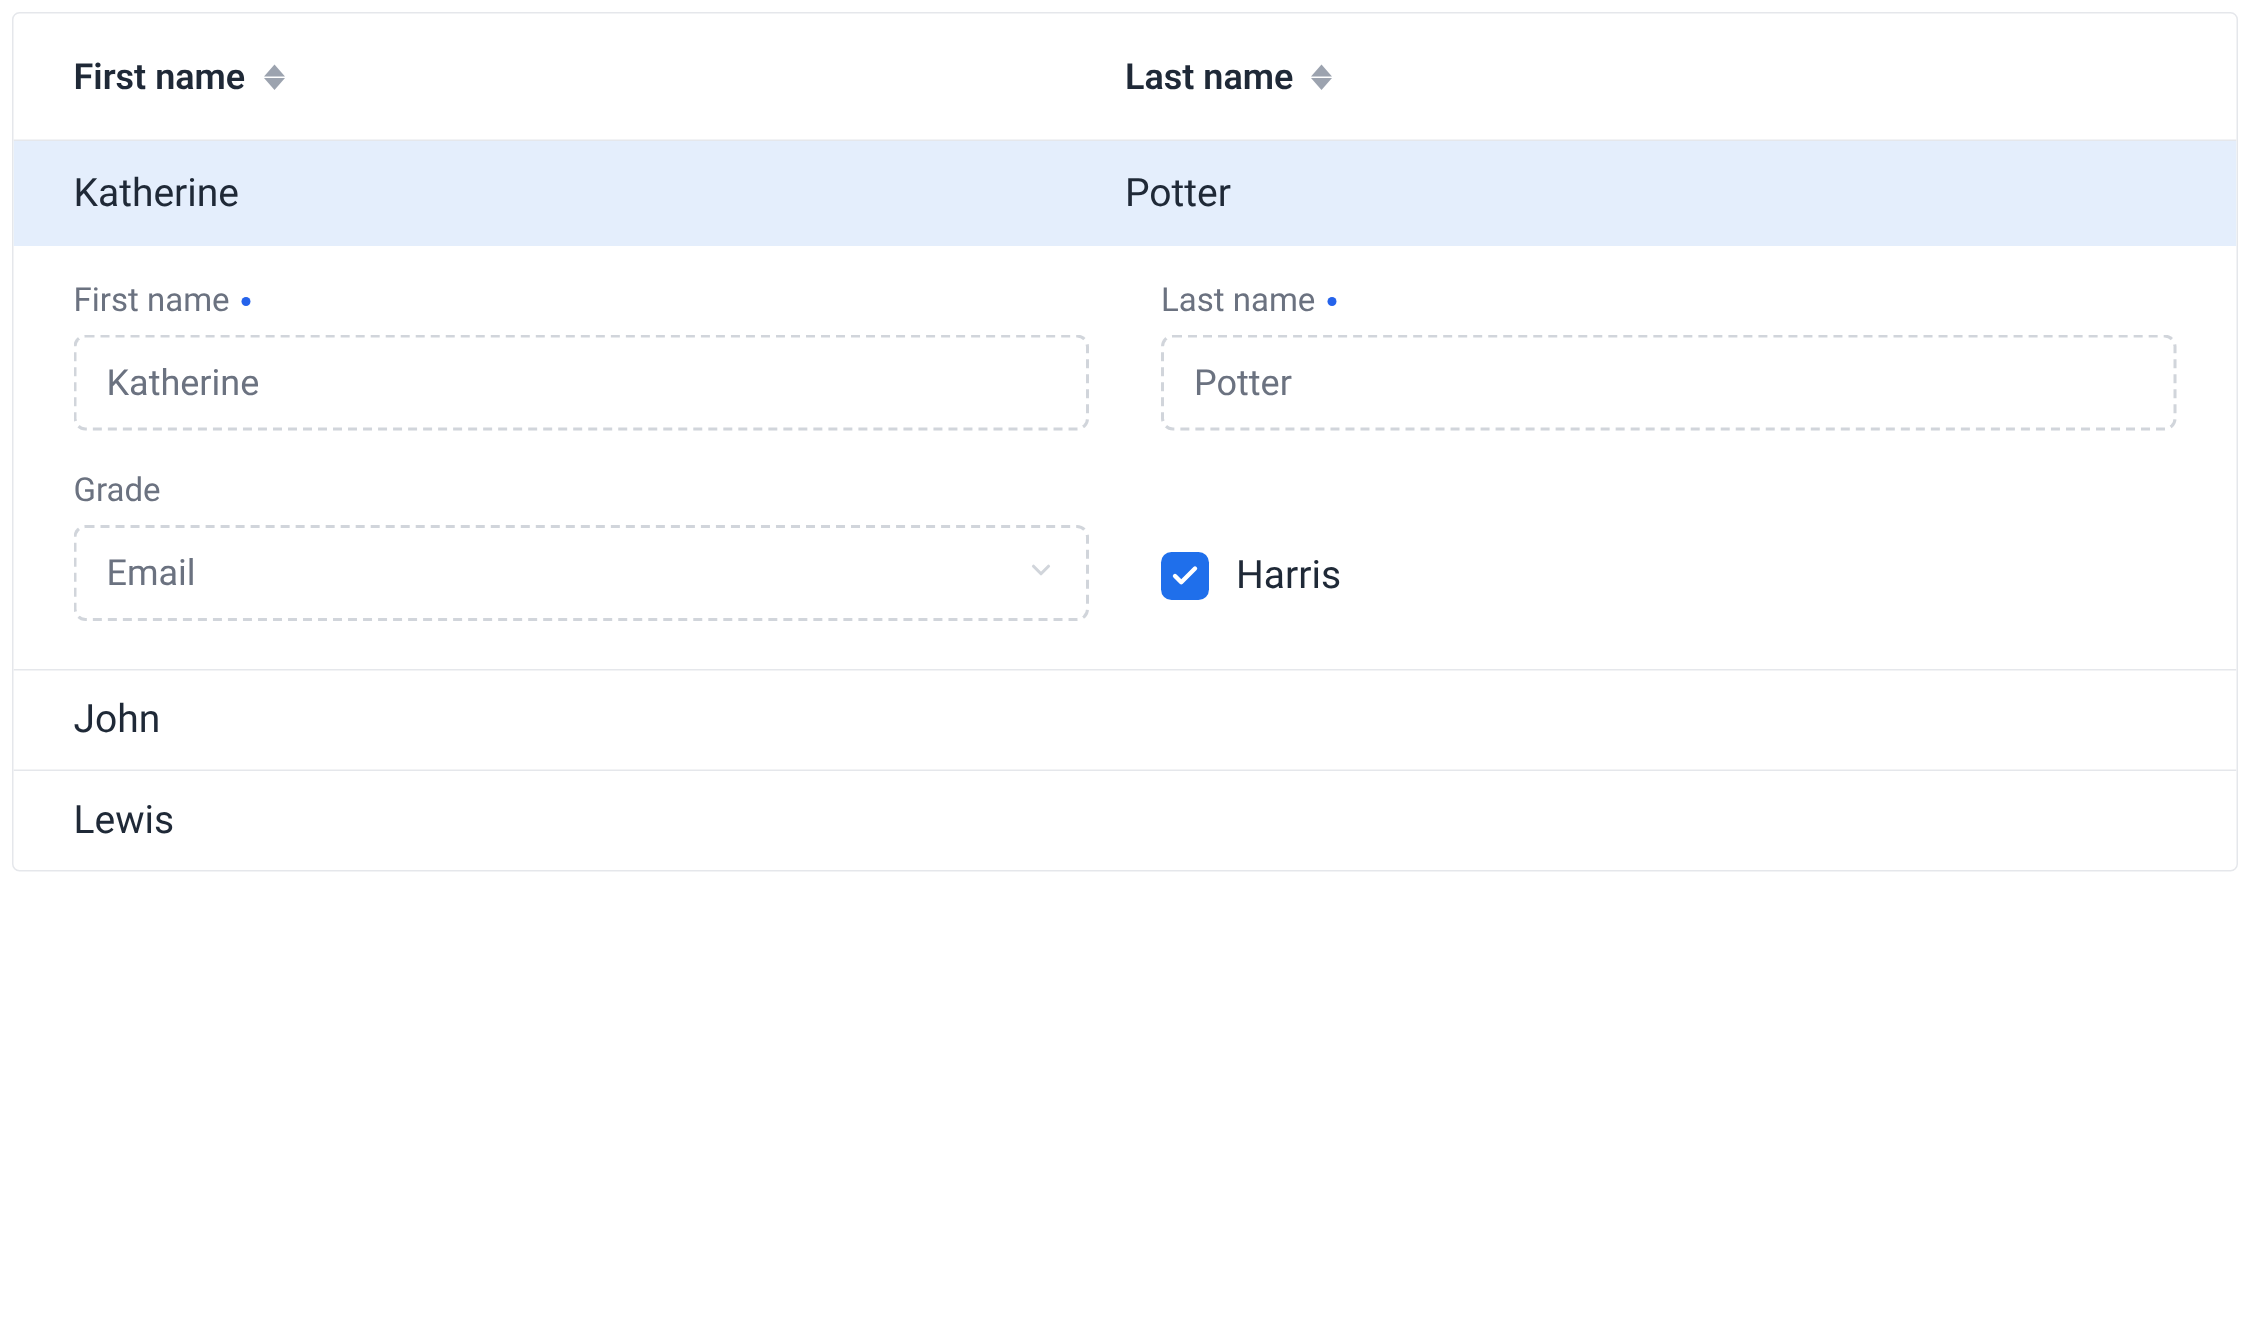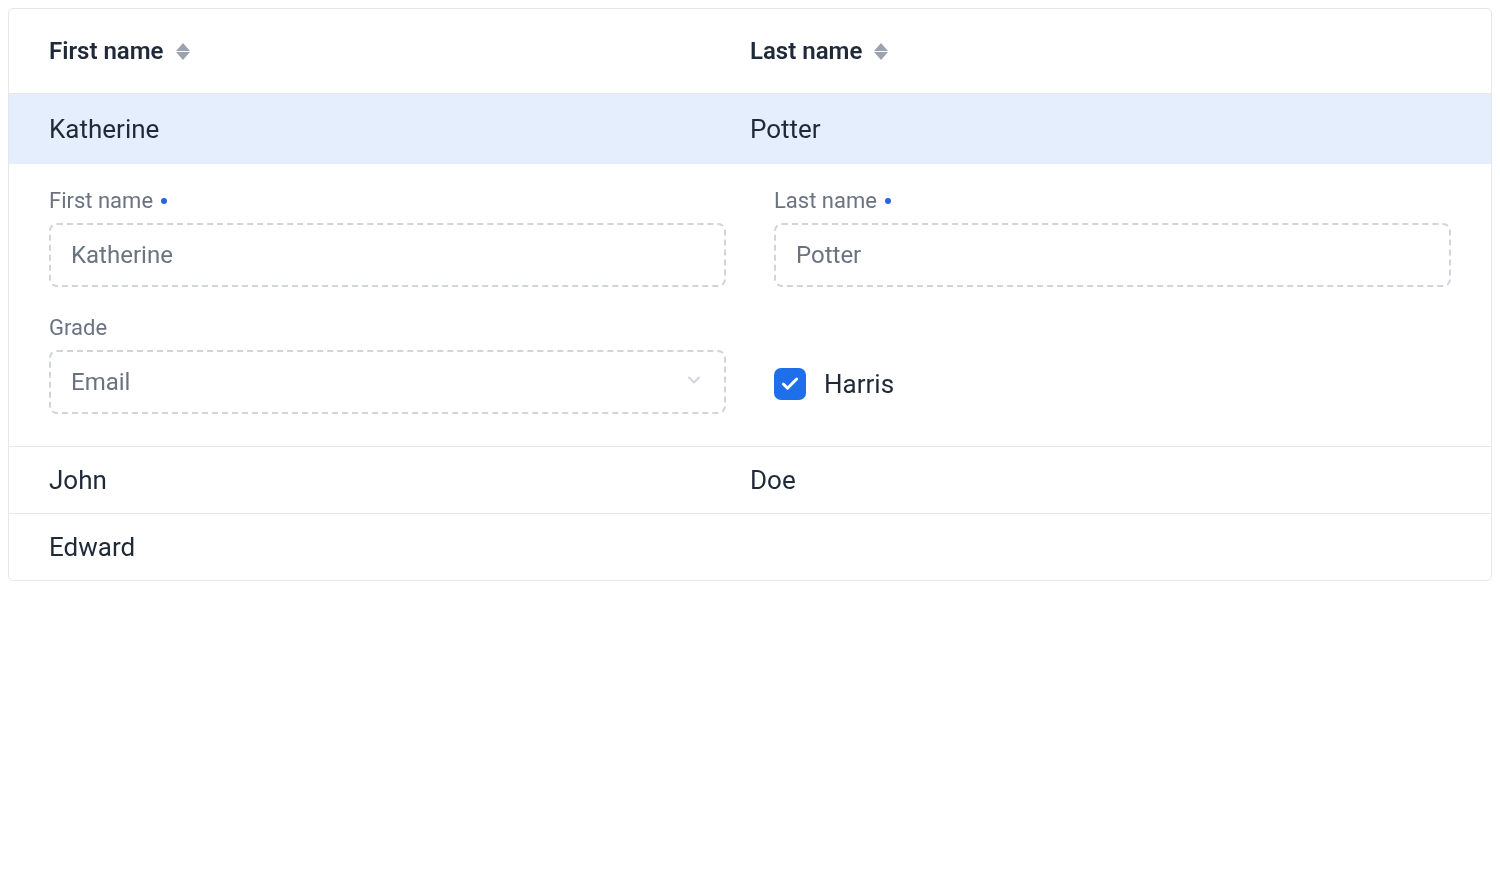--- a/index.html
+++ b/index.html
@@ -226,19 +226,18 @@
           <span class="checkbox-label">Harris</span>
         </div>
       </div>
     </div>
 
 
   </div>
 
   <div class="data-row">
     <div class="cell">John</div>
-    <div class="cell">Doe</div>
   </div>
   <div class="data-row">
-    <div class="cell">Edward</div>
+    <div class="cell">Lewis</div>
   </div>
 
 </div>
 
 </body></html>

